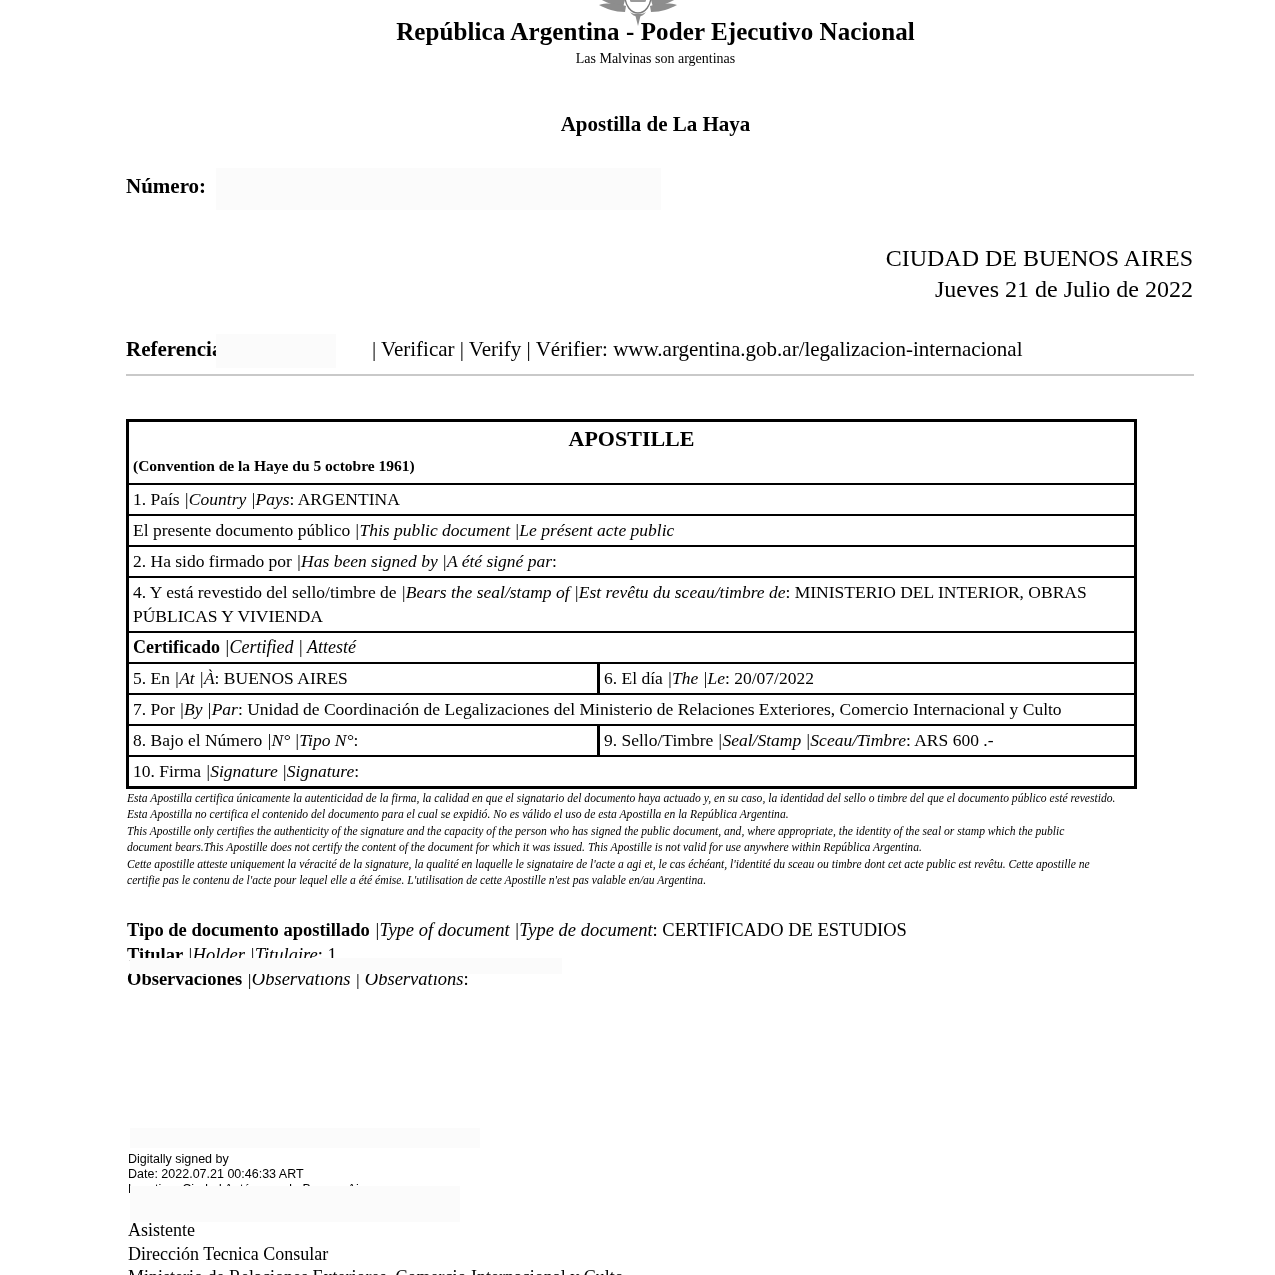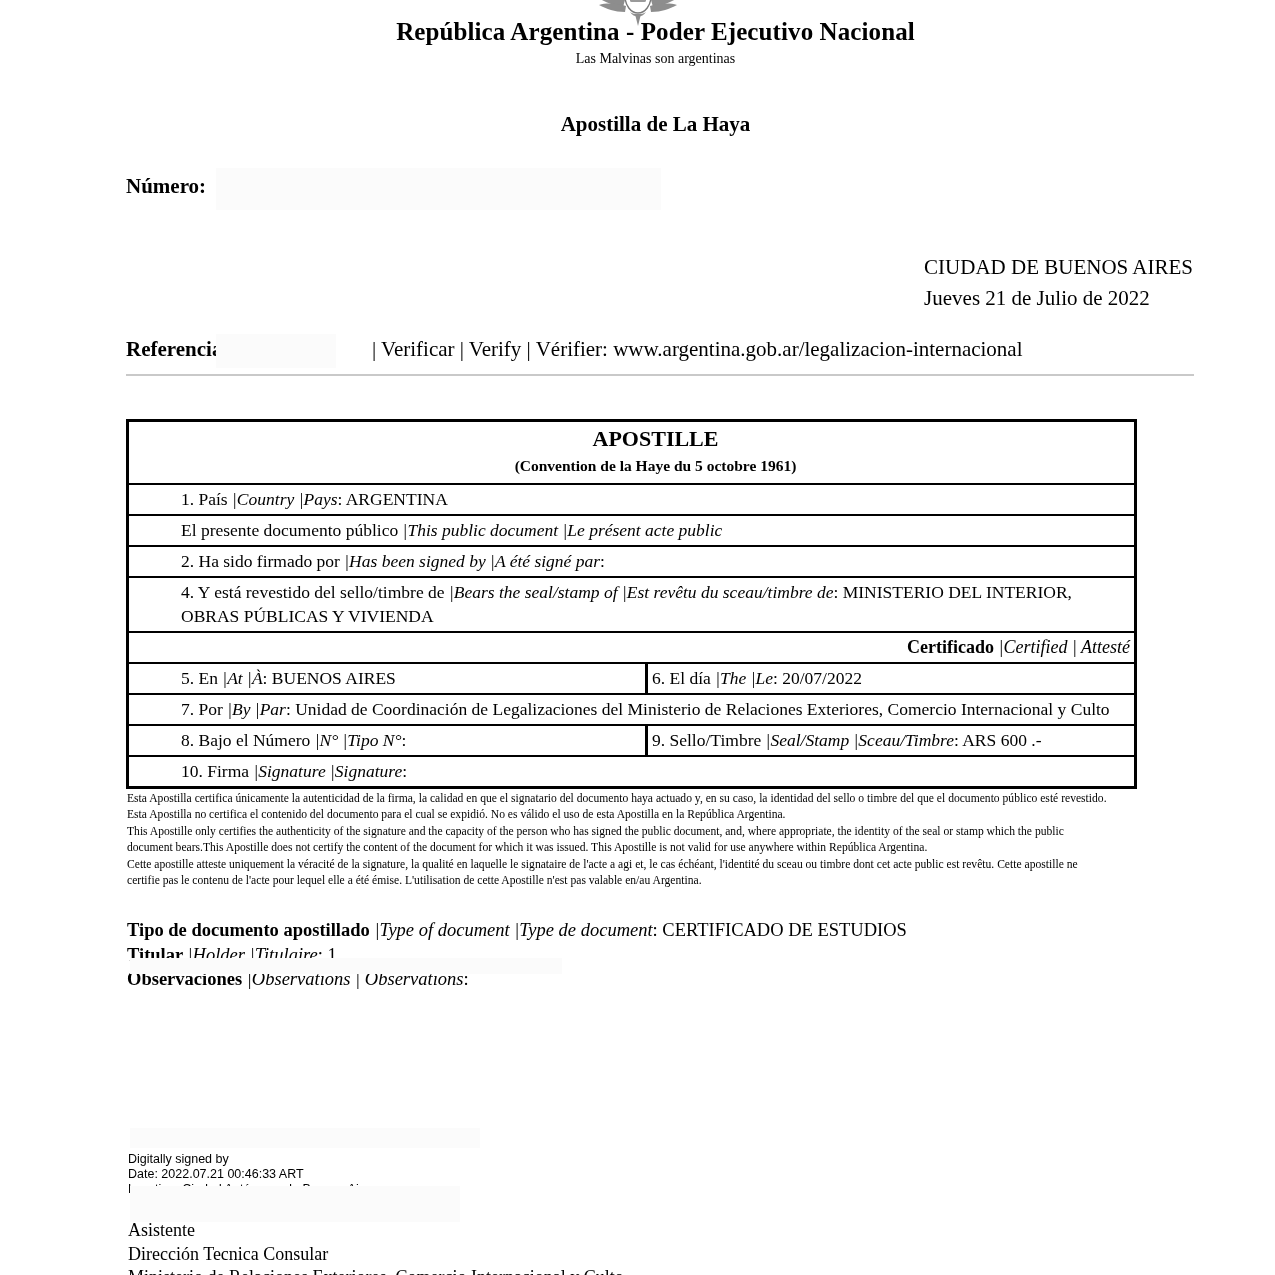--- a/index.html
+++ b/index.html
@@ -65,22 +65,23 @@
   #redact-numero { left: 216px; top: 168px; width: 445px; height: 42px; }
   #redact-referencia { left: 216px; top: 334px; width: 120px; height: 34px; }
   #redact-titular { left: 130px; top: 958px; width: 432px; height: 16px; }
   #redact-sig-top { left: 130px; top: 1128px; width: 350px; height: 20px; }
   #redact-sig-name { left: 130px; top: 1186px; width: 330px; height: 36px; }
 
   
   .city-block {
     position: absolute;
     right: 82px;
-    top: 252px;
-    font-size: 21px;
+    top: 243px;
+    text-align: right;
+    font-size: 24px;
     line-height: 31px;
   }
 
   
   .referencia-label {
     position: absolute;
     left: 126px;
     top: 337px;
     font-size: 21px;
     font-weight: bold;
@@ -108,64 +109,63 @@
     top: 419px;
     width: 1011px;
     border: 3px solid #000;
     box-sizing: border-box;
     background: #fff;
   }
   .ap-row {
     border-bottom: 2px solid #000;
     box-sizing: border-box;
     position: relative;
-    padding-left: 48px;
   }
   .ap-row:last-child { border-bottom: none; }
   .ap-cell {
     padding: 2px 4px 3px 4px;
     font-size: 17.5px;
     line-height: 24px;
     box-sizing: border-box;
   }
   .ap-title {
     text-align: center;
     font-size: 22px;
     font-weight: bold;
     padding-top: 5px;
     padding-bottom: 1px;
   }
   .ap-subtitle {
-    text-align: center;
     font-size: 15.5px;
     font-weight: bold;
     padding-bottom: 5px;
   }
   .ap-center {
-    text-align: right;
+    text-align: left;
     font-size: 18px;
   }
   .ap-center b { font-weight: bold; }
   .split { display: flex; align-items: center; }
   .split > .ap-cell:first-child {
     width: 471px;
     border-right: 3px solid #000;
     flex: 0 0 471px;
   }
   .split > .ap-cell:last-child { flex: 1; }
   i { font-style: italic; }
 
   
   .disclaimer {
     position: absolute;
     left: 127px;
     top: 791px;
     width: 1070px;
     font-size: 11.6px;
     line-height: 16.4px;
+    font-style: italic;
   }
   .disclaimer p { margin: 0; }
 
   
   .docinfo {
     position: absolute;
     left: 127px;
     top: 918px;
     width: 1000px;
     font-size: 18.5px;

